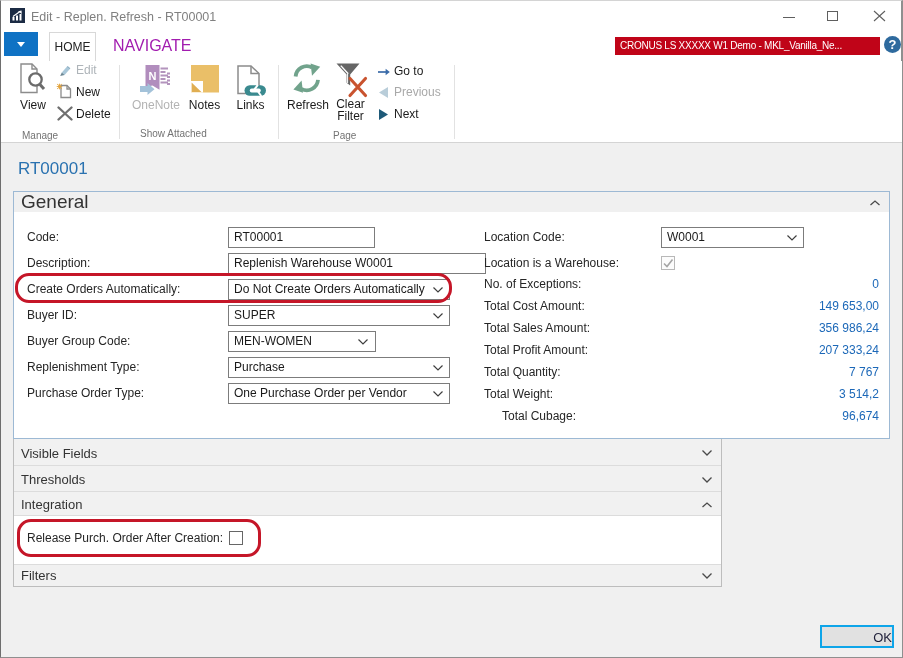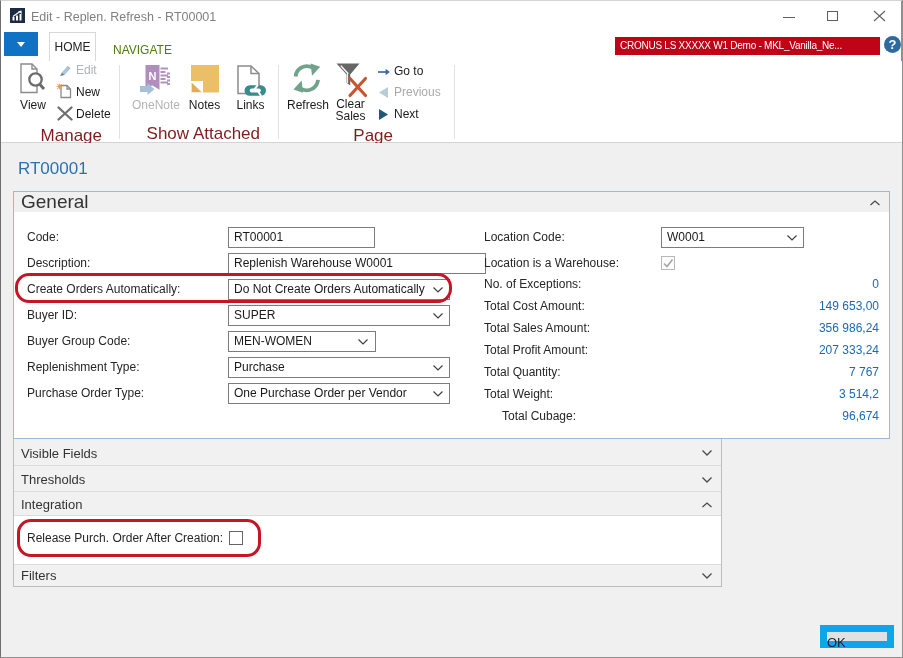--- a/index.html
+++ b/index.html
@@ -2,21 +2,21 @@
 <html><head>
 <meta charset="utf-8">
 <style>
 *{margin:0;padding:0;box-sizing:border-box}
 html,body{width:903px;height:658px;overflow:hidden;font-family:"Liberation Sans",sans-serif;background:#fff}
 #win{position:relative;width:903px;height:658px;background:#fff;border-left:1px solid #6e6e6e;border-top:1px solid #d4d4d4;border-right:2px solid #8f8f8f;border-bottom:2px solid #8f8f8f}
 .abs{position:absolute}
 .lbl{position:absolute;font-size:12px;color:#262626;line-height:13px;white-space:nowrap}
 .box{position:absolute;height:21px;border:1px solid #7c7c7c;background:#fff;font-size:12px;color:#1a1a1a;line-height:19px;padding-left:5px;white-space:nowrap}
 .val{position:absolute;font-size:12px;color:#1c68b8;line-height:13px;text-align:right;white-space:nowrap}
-.grpname{position:absolute;font-size:17px;color:#7f1d1d;line-height:12px;text-align:right}
+.grpname{position:absolute;font-size:10px;color:#737373;line-height:12px;text-align:left}
 .btxt{position:absolute;font-size:12px;color:#1c1c1c;line-height:12px;white-space:nowrap}
 .sep{position:absolute;top:64px;width:1px;height:74px;background:#e2e2e2}
 .redrect{position:absolute;border:3px solid #c51628;border-radius:14px;z-index:50}
 </style>
 </head>
 <body>
 <div id="win">
 
 <svg class="abs" style="left:9px;top:7px" width="15" height="15">
  <rect width="15" height="15" fill="#1b2b44"></rect>
@@ -29,21 +29,21 @@
 <div class="abs" style="left:30px;top:9px;font-size:12.5px;color:#808080;white-space:nowrap">Edit - Replen. Refresh - RT00001</div>
 <div class="abs" style="left:782px;top:16px;width:12px;height:1px;background:#5f5f5f"></div>
 <div class="abs" style="left:826px;top:10px;width:11px;height:10px;border:1px solid #5f5f5f"></div>
 <svg class="abs" style="left:872px;top:9px" width="13" height="12">
  <path d="M1 1 L12 11 M12 1 L1 11" stroke="#5f5f5f" stroke-width="1.1" fill="none"></path>
 </svg>
 
 <div class="abs" style="left:3px;top:31px;width:34px;height:24px;background:#0f72c4"></div>
 <div class="abs" style="left:16px;top:41px;width:0;height:0;border-left:4.5px solid transparent;border-right:4.5px solid transparent;border-top:5px solid #fff"></div>
 <div class="abs" style="left:48px;top:31px;width:47px;height:30px;background:#fff;border:1px solid #d8d8d8;border-bottom:none;text-align:center;font-size:12px;color:#222;line-height:28px">HOME</div>
-<div class="abs" style="left:112px;top:42px;font-size:12px;color:#4d7c0f">NAVIGATE</div>
+<div class="abs" style="left:112px;top:36px;font-size:16px;color:#a21caf">NAVIGATE</div>
 <div class="abs" style="left:614px;top:36px;width:265px;height:18px;background:#c00418;color:#fff;font-size:10px;letter-spacing:-0.25px;line-height:18px;padding-left:5px;white-space:nowrap;overflow:hidden">CRONUS LS XXXXX W1 Demo - MKL_Vanilla_Ne...</div>
 <div class="abs" style="left:883px;top:35px;width:17px;height:17px;border-radius:50%;background:#2e6a9e;color:#fff;font-size:13px;font-weight:bold;text-align:center;line-height:17px">?</div>
 
 <div class="abs" style="left:0;top:60px;width:901px;height:82px;border-bottom:1px solid #d4d4d4;background:#fff"></div>
 
 <svg class="abs" style="left:19px;top:62px" width="26" height="31">
  <path d="M1 1 H12 L17 6 V29.5 H1 Z" fill="#fff" stroke="#8c8c8c" stroke-width="1.4"></path>
  <path d="M12 1 L12 6 L17 6" fill="none" stroke="#8c8c8c" stroke-width="1.4"></path>
  <circle cx="15.5" cy="16.5" r="6.2" fill="#fff" stroke="#6b6b6b" stroke-width="2.3"></circle>
  <path d="M20 21.5 L24 26" stroke="#6b6b6b" stroke-width="3"></path>
@@ -105,21 +105,21 @@
  </g>
 </svg>
 <div class="btxt" style="left:281px;top:98px;width:52px;text-align:center">Refresh</div>
 <svg class="abs" style="left:335px;top:61px" width="34" height="36">
  <path d="M0.5 1.5 L23.5 1.5 L14.2 12.5 L14.2 23.5 L10.6 20.8 L10.6 12.5 Z" fill="#666"></path>
  <path d="M4.8 3.6 L12.2 11.8" stroke="#fff" stroke-width="1.4"></path>
  <path d="M11.6 12 L11.6 21" stroke="#fff" stroke-width="1"></path>
  <path d="M14 16.5 L29.5 33.5 M29.5 16.5 L14 33.5" stroke="#c9532f" stroke-width="3.1" stroke-linecap="round"></path>
 </svg>
 <div class="btxt" style="left:329px;top:97px;width:41px;text-align:center">Clear</div>
-<div class="btxt" style="left:329px;top:109px;width:41px;text-align:center">Sales</div>
+<div class="btxt" style="left:329px;top:109px;width:41px;text-align:center">Filter</div>
 <svg class="abs" style="left:377px;top:67px" width="14" height="8">
  <path d="M0 4 H8.5" stroke="#3a6ba8" stroke-width="1.7"></path>
  <path d="M7.6 0.8 L11.8 4 L7.6 7.2 Z" fill="#3a6ba8"></path>
 </svg>
 <div class="btxt" style="left:393px;top:64px">Go to</div>
 <svg class="abs" style="left:378px;top:86px" width="10" height="11">
  <path d="M9 0 L0 5.5 L9 11 Z" fill="#b9cdd9"></path>
 </svg>
 <div class="btxt" style="left:393px;top:85px;color:#a9a9a9">Previous</div>
 <svg class="abs" style="left:378px;top:108px" width="10" height="11">
@@ -214,18 +214,18 @@
   <div style="position:relative;width:100%;height:21px;background:#f1f1f1;font-size:13px;color:#333;line-height:21px;padding-left:7px">Filters
     <svg style="position:absolute;right:9px;top:8px" width="10" height="6">
           <path d="M0.5 0.5 L5 5 L9.5 0.5" stroke="#4a4a4a" stroke-width="1.3" fill="none"></path>
         </svg>
   </div>
 </div>
 
 <div class="lbl" style="left:26px;top:531px">Release Purch. Order After Creation:</div>
 <div class="abs" style="left:228px;top:530px;width:14px;height:14px;border:1px solid #666;background:#fff"></div>
 
-<div class="abs" style="left:819px;top:624px;width:74px;height:23px;background:#e1e1e1;border:7px solid #0ea5e9;font-size:13px;color:#1e1e38;text-align:left;line-height:21px">OK</div>
+<div class="abs" style="left:819px;top:624px;width:74px;height:23px;background:#e1e1e1;border:2px solid #0ea5e9;font-size:13px;color:#1e1e38;text-align:right;line-height:21px">OK</div>
 
 <div class="redrect" style="left:14px;top:272px;width:437px;height:30px"></div>
 <div class="redrect" style="left:16px;top:518px;width:244px;height:38px"></div>
 
 </div>
 
 </body></html>

